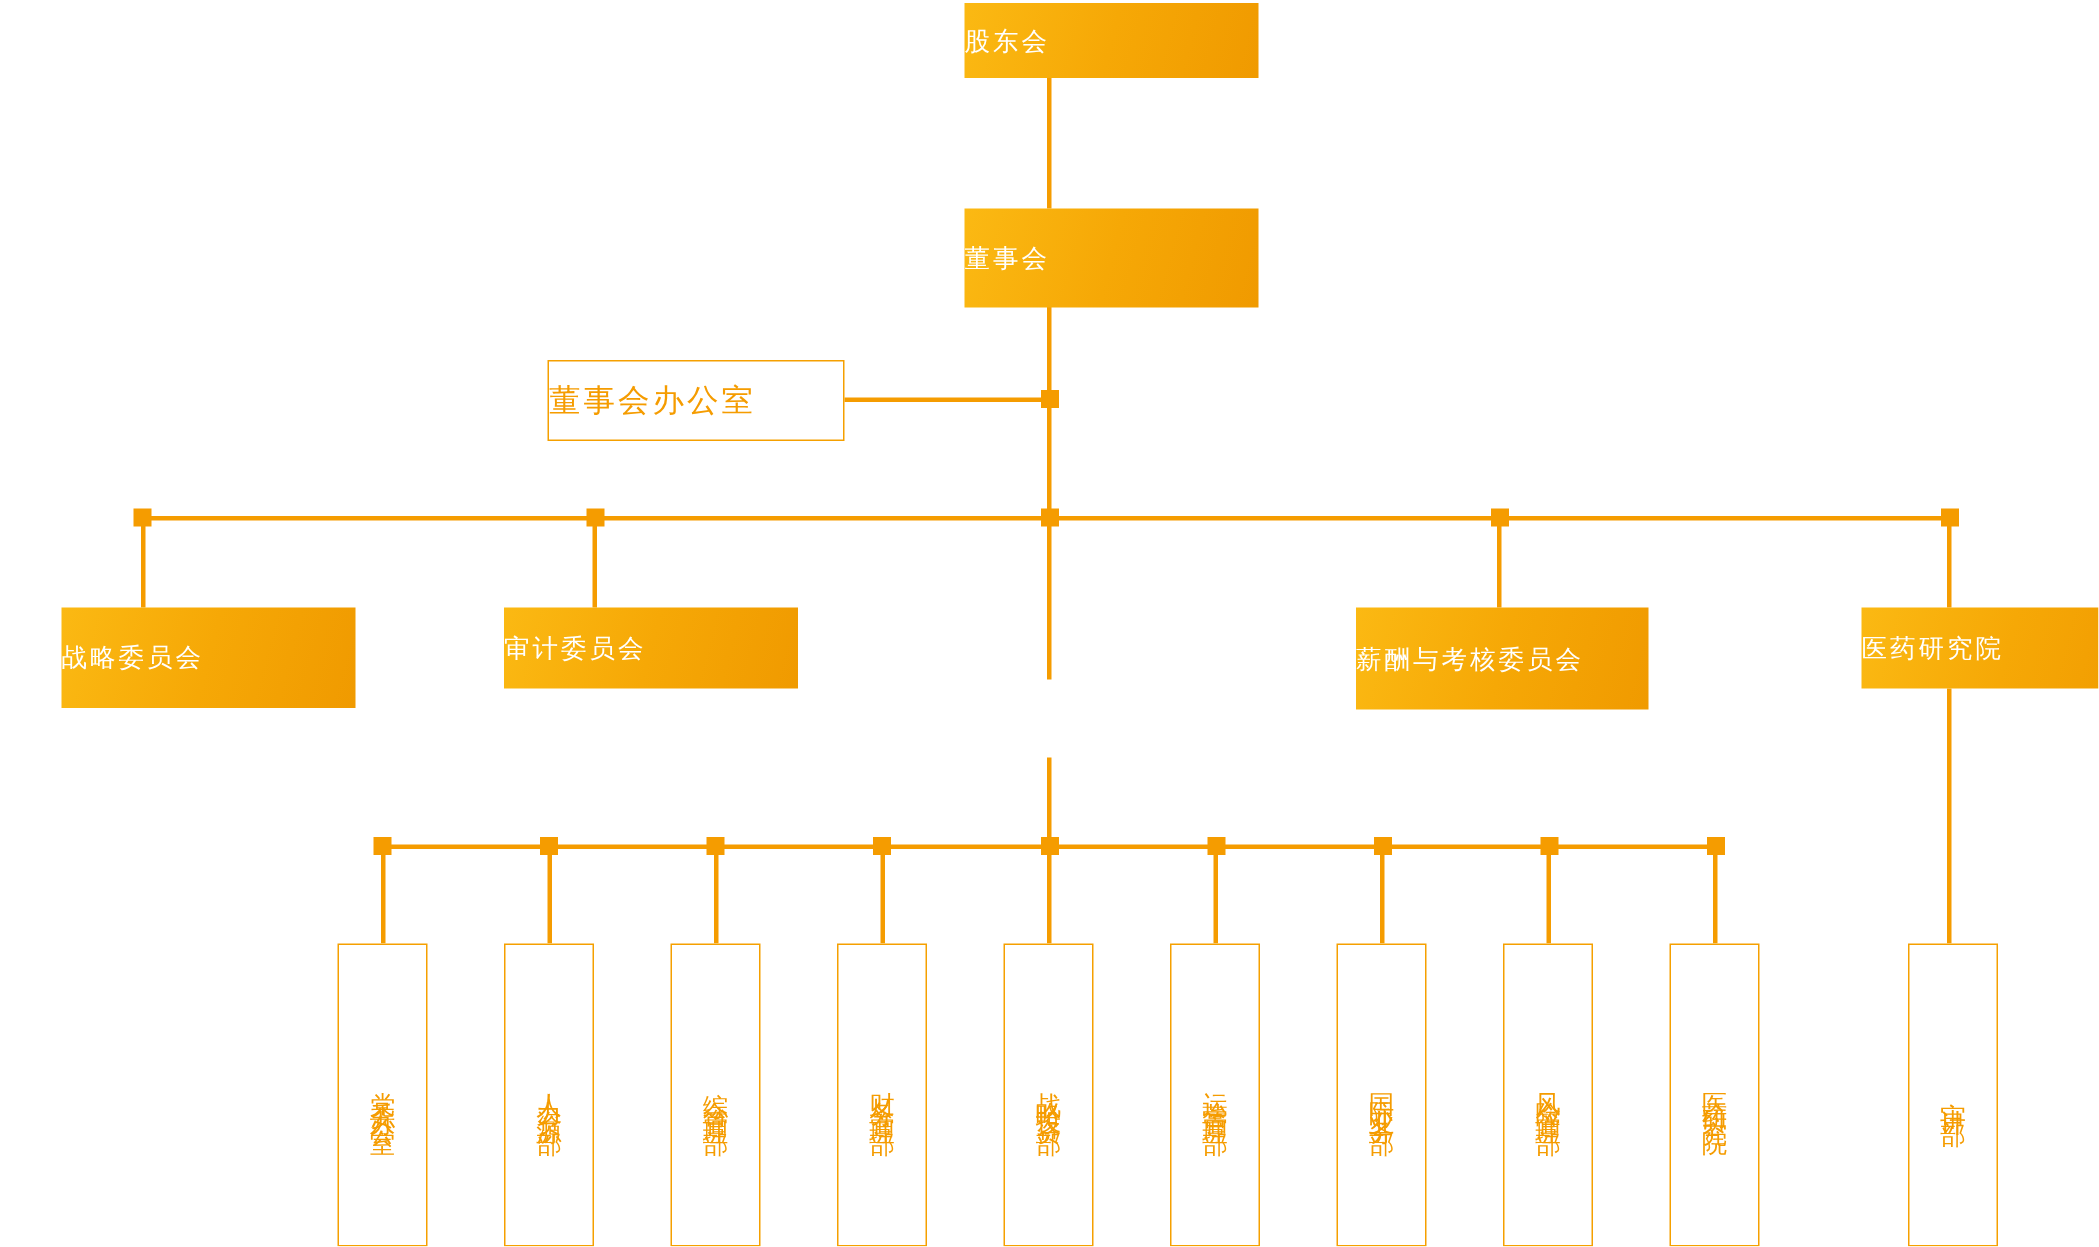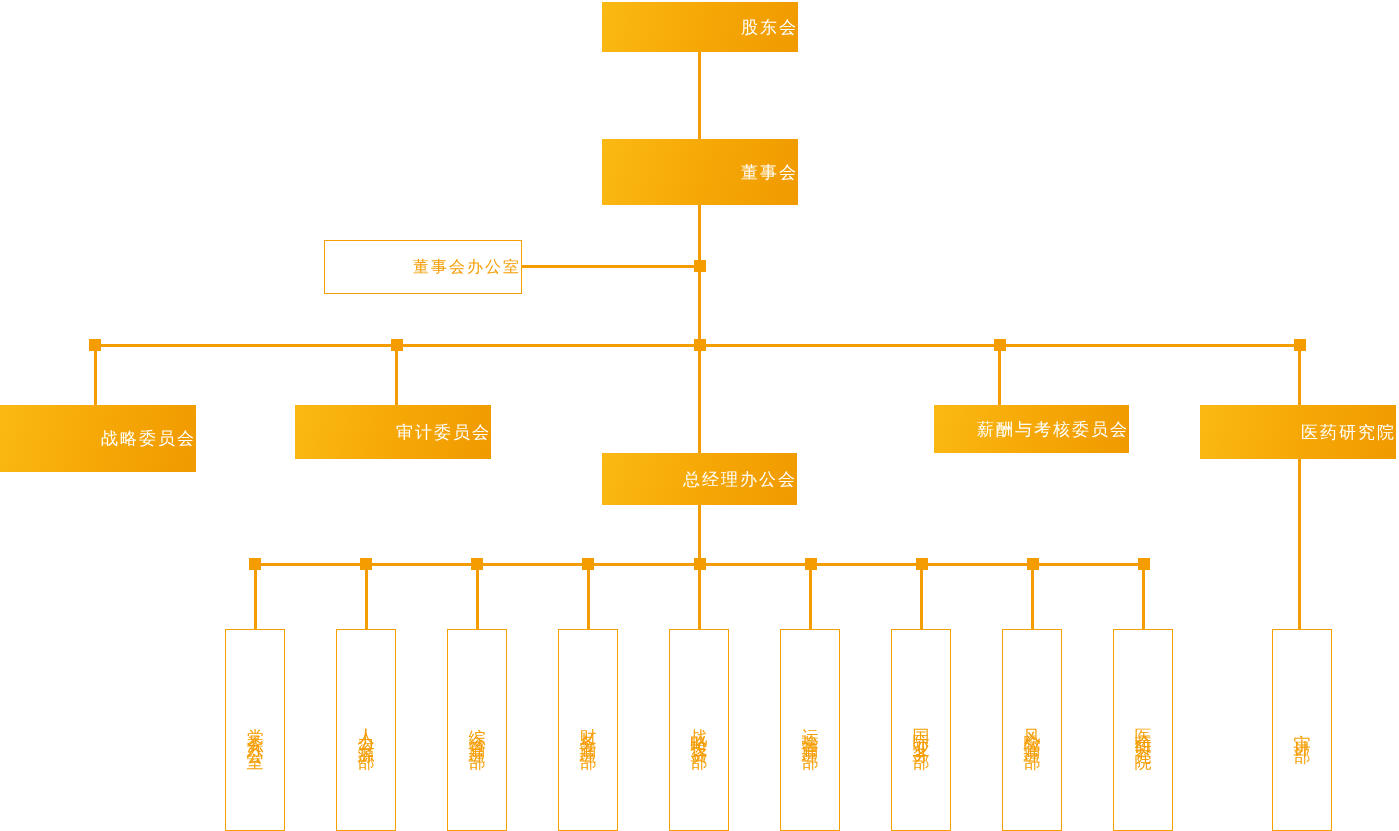--- a/index.html
+++ b/index.html
@@ -27,34 +27,35 @@
   .dot{
     position:absolute;
     width:12px;
     height:12px;
     background:var(--line);
   }
   .box{
     position:absolute;
     display:flex;
     align-items:center;
-    justify-content:flex-end;
+    justify-content:flex-start;
     box-sizing:border-box;
+    margin-left:41px;
   }
   .fill{
     background:linear-gradient(105deg,var(--box-gradient-start) 0%,#F6A806 50%,var(--box-gradient-end) 100%);
     color:var(--box-text);
     font-size:17px;
     letter-spacing:2px;
   }
   .outline{
     background:var(--background);
     border:1px solid var(--outline-border);
     color:var(--outline-text);
-    font-size:16px;
+    font-size:21px;
     letter-spacing:2px;
   }
   .dept{
     position:absolute;
     top:629px;
     width:60px;
     height:202px;
     background:var(--background);
     border:1px solid var(--outline-border);
     box-sizing:border-box;
@@ -122,30 +123,27 @@
   <div class="box outline" style="left:324px;top:240px;width:198px;height:54px">
     <span>董事会办公室</span>
   </div>
 
   <div class="box fill" style="left:0px;top:405px;width:196px;height:67px">
     <span>战略委员会</span>
   </div>
   <div class="box fill" style="left:295px;top:405px;width:196px;height:54px">
     <span>审计委员会</span>
   </div>
-  <div class="box fill" style="left:934px;top:405px;width:195px;height:48px">
+  <div class="box fill" style="left:863px;top:405px;width:195px;height:68px">
     <span>薪酬与考核委员会</span>
   </div>
   <div class="box fill" style="left:1200px;top:405px;width:196px;height:54px">
     <span>医药研究院</span>
   </div>
 
-  <div class="box fill" style="left:602px;top:453px;width:195px;height:52px">
-    <span>总经理办公会</span>
-  </div>
 
   <div class="dept" style="left:225px">
     <span class="vtext">党委办公室</span>
   </div>
   <div class="dept" style="left:336px">
     <span class="vtext">人力资源部</span>
   </div>
   <div class="dept" style="left:447px">
     <span class="vtext">综合管理部</span>
   </div>

